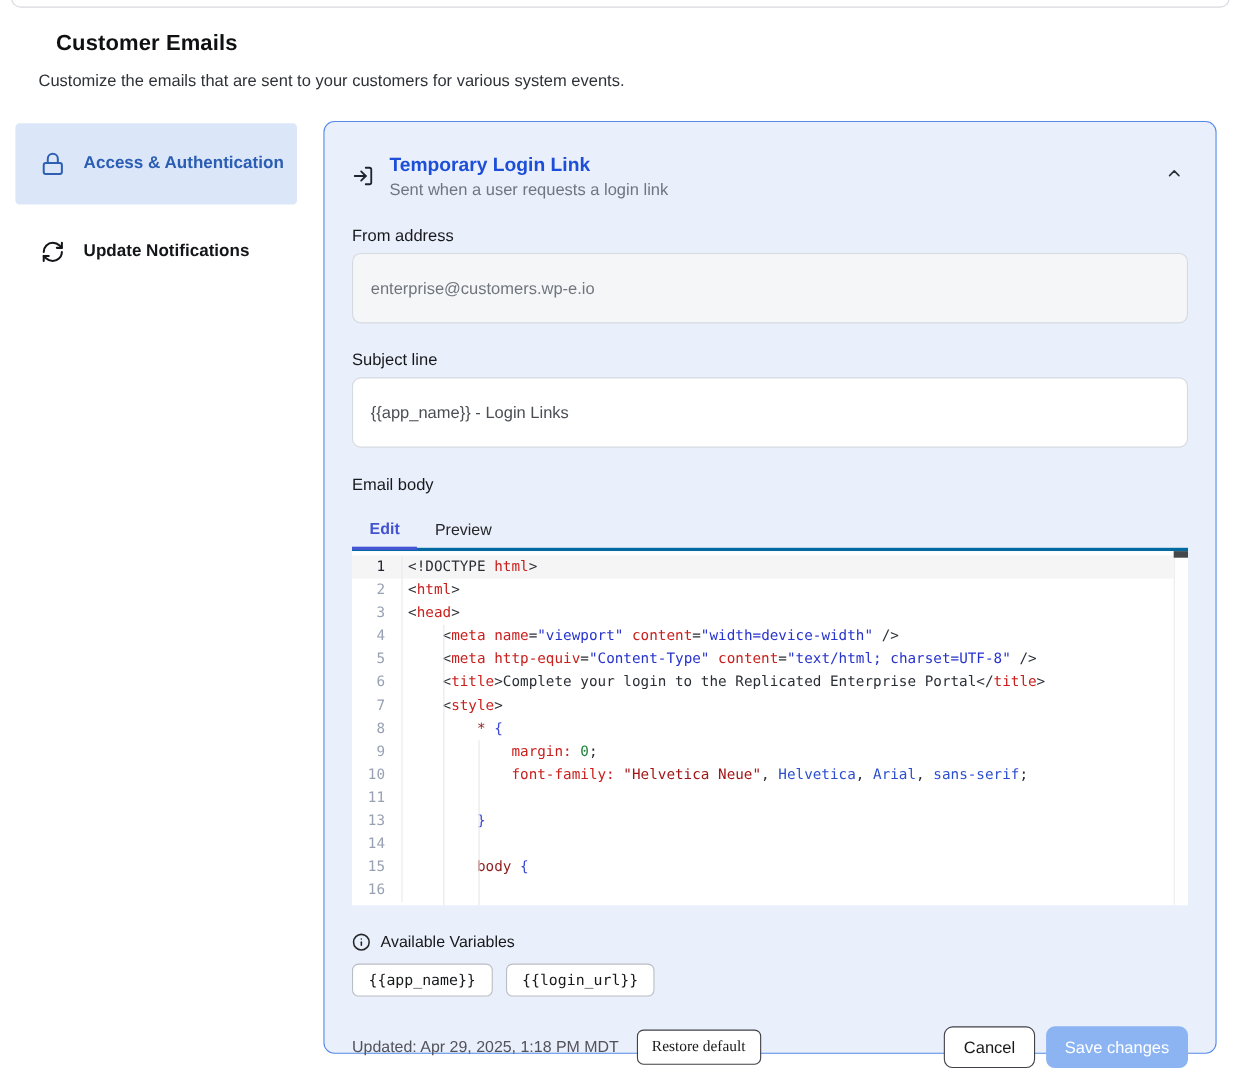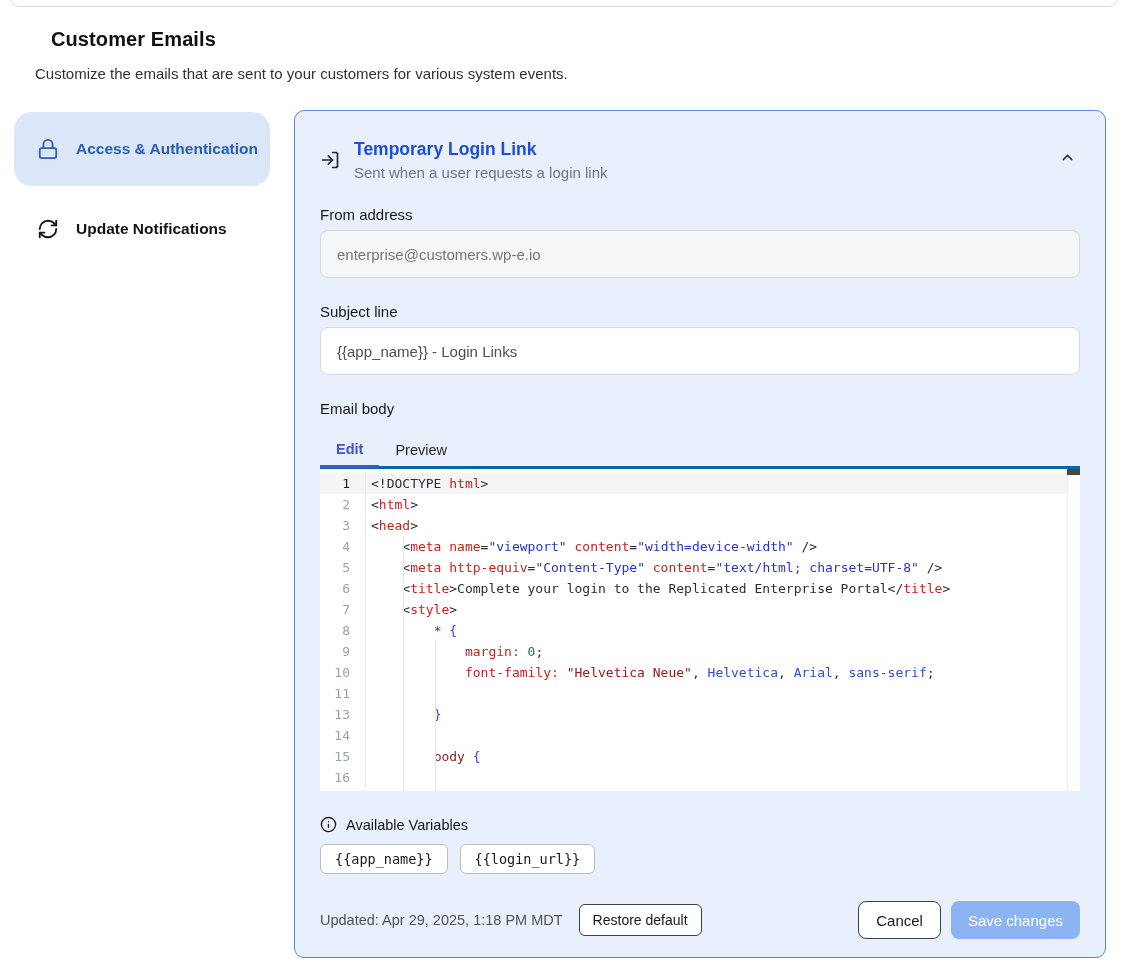--- a/index.html
+++ b/index.html
@@ -9,39 +9,39 @@
 
   
   .top-card-edge { left:10px; top:-14px; width:1108px; height:21px;
     border:1px solid #d9d9de; border-radius:9px; background:#fff; }
 
   .page-title { left:35px; top:28px; font-size:20px; font-weight:700; color:#0f1012; letter-spacing:.1px;margin-left:16px; }
   .page-subtitle { left:35px; top:65px; font-size:15px; color:#2e3237; }
 
   
   .sidebar { left:14px; top:112px; width:256px; }
-  .side-item { display:flex; align-items:center; gap:17px; padding-left:23px; border-radius:18px; cursor:pointer; }
+  .side-item { display:flex; align-items:center; gap:17px; padding-left:23px; border-radius:4px; cursor:pointer; }
   .side-item.active { background:#dbe7f8; height:74px; color:#2a5db3; }
   .side-item.active .side-label { color:#2a5db3; }
   .side-item.plain { height:42px; margin-top:22px; }
   .side-label { font-size:15.5px; font-weight:600; line-height:24px; color:#141519; }
   .side-icon { width:22px; height:22px; flex:0 0 22px; display:flex; align-items:center; }
 
   
   .panel { left:294px; top:110px; width:812px; height:848px; background:#e9effb;
     border:1.5px solid #568ae8; border-radius:10px; padding:26px 25px; }
 
   .panel-header { display:flex; align-items:flex-start; }
   .hdr-icon { width:20px; height:20px; margin-top:13px; margin-right:14px; }
   .hdr-title { font-size:17.5px; font-weight:700; color:#1d4ed8; line-height:24px; }
   .hdr-sub { font-size:15px; color:#6f7681; margin-top:3px; }
   .collapse-btn { margin-left:auto; margin-top:8px; background:none; border:none; cursor:pointer; padding:4px; }
 
   .field-label { font-size:15px; color:#17181a; margin-top:25px; }
-  .text-input { width:100%; height:48px; margin-top:7px; border:1px solid #d5d9e0; border-radius:8px;
+  .text-input { width:100%; height:64px; margin-top:7px; border:1px solid #d5d9e0; border-radius:8px;
     padding:0 16px; font-size:15px; font-family:"Liberation Sans", sans-serif; outline:none; }
   .input-from { background:#f4f6f8; color:#71757d; }
   .input-subject { background:#ffffff; color:#4b4e55; }
 
   
   .tabbar { display:flex; margin-top:15px; border-bottom:3px solid #0369a1; }
   .tab { padding:9px 16px 8px; font-size:14.5px; background:none; border:none; cursor:pointer;
     color:#27272a; margin-bottom:-2px; border-bottom:2px solid transparent; }
   .tab.active { color:#4353cf; font-weight:700; border-bottom:3px solid #4455d4; }
 
@@ -75,21 +75,21 @@
   .vars-label { font-size:14.5px; color:#17181a; font-weight:500; }
   .chips { display:flex; gap:12px; margin-top:11px; }
   .chip { font-family:"DejaVu Sans Mono", monospace; font-size:13.5px; color:#17181a;
     background:#fff; border:1px solid #b9bdc4; border-radius:6px; padding:6px 14px; cursor:pointer; }
 
   
   .panel-footer { display:flex; align-items:center; margin-top:27px; }
   .updated { font-size:14.5px; color:#52525b; }
   .btn-restore { margin-left:16px; height:32px; padding:0 13px; font-size:14px; color:#17181a;
     background:#fff; border:1.5px solid #3f4147; border-radius:6px; cursor:pointer;
-    font-family:Liberation Sans, sans-serif; }
+    font-family:Liberation Serif, serif; }
   .footer-right { margin-left:auto; display:flex; gap:10px; }
   .btn-cancel { height:38px; padding:0 17px; font-size:15px; color:#17181a; background:#fff;
     border:1.5px solid #3f4147; border-radius:8px; cursor:pointer; font-family:"Liberation Sans", sans-serif; }
   .btn-save { height:38px; padding:0 17px; font-size:15px; color:#ffffff; background:#8cb4f2;
     border:none; border-radius:8px; cursor:default; font-family:"Liberation Sans", sans-serif; }
 
   svg { display:block; }
 </style>
 </head>
 <body>

